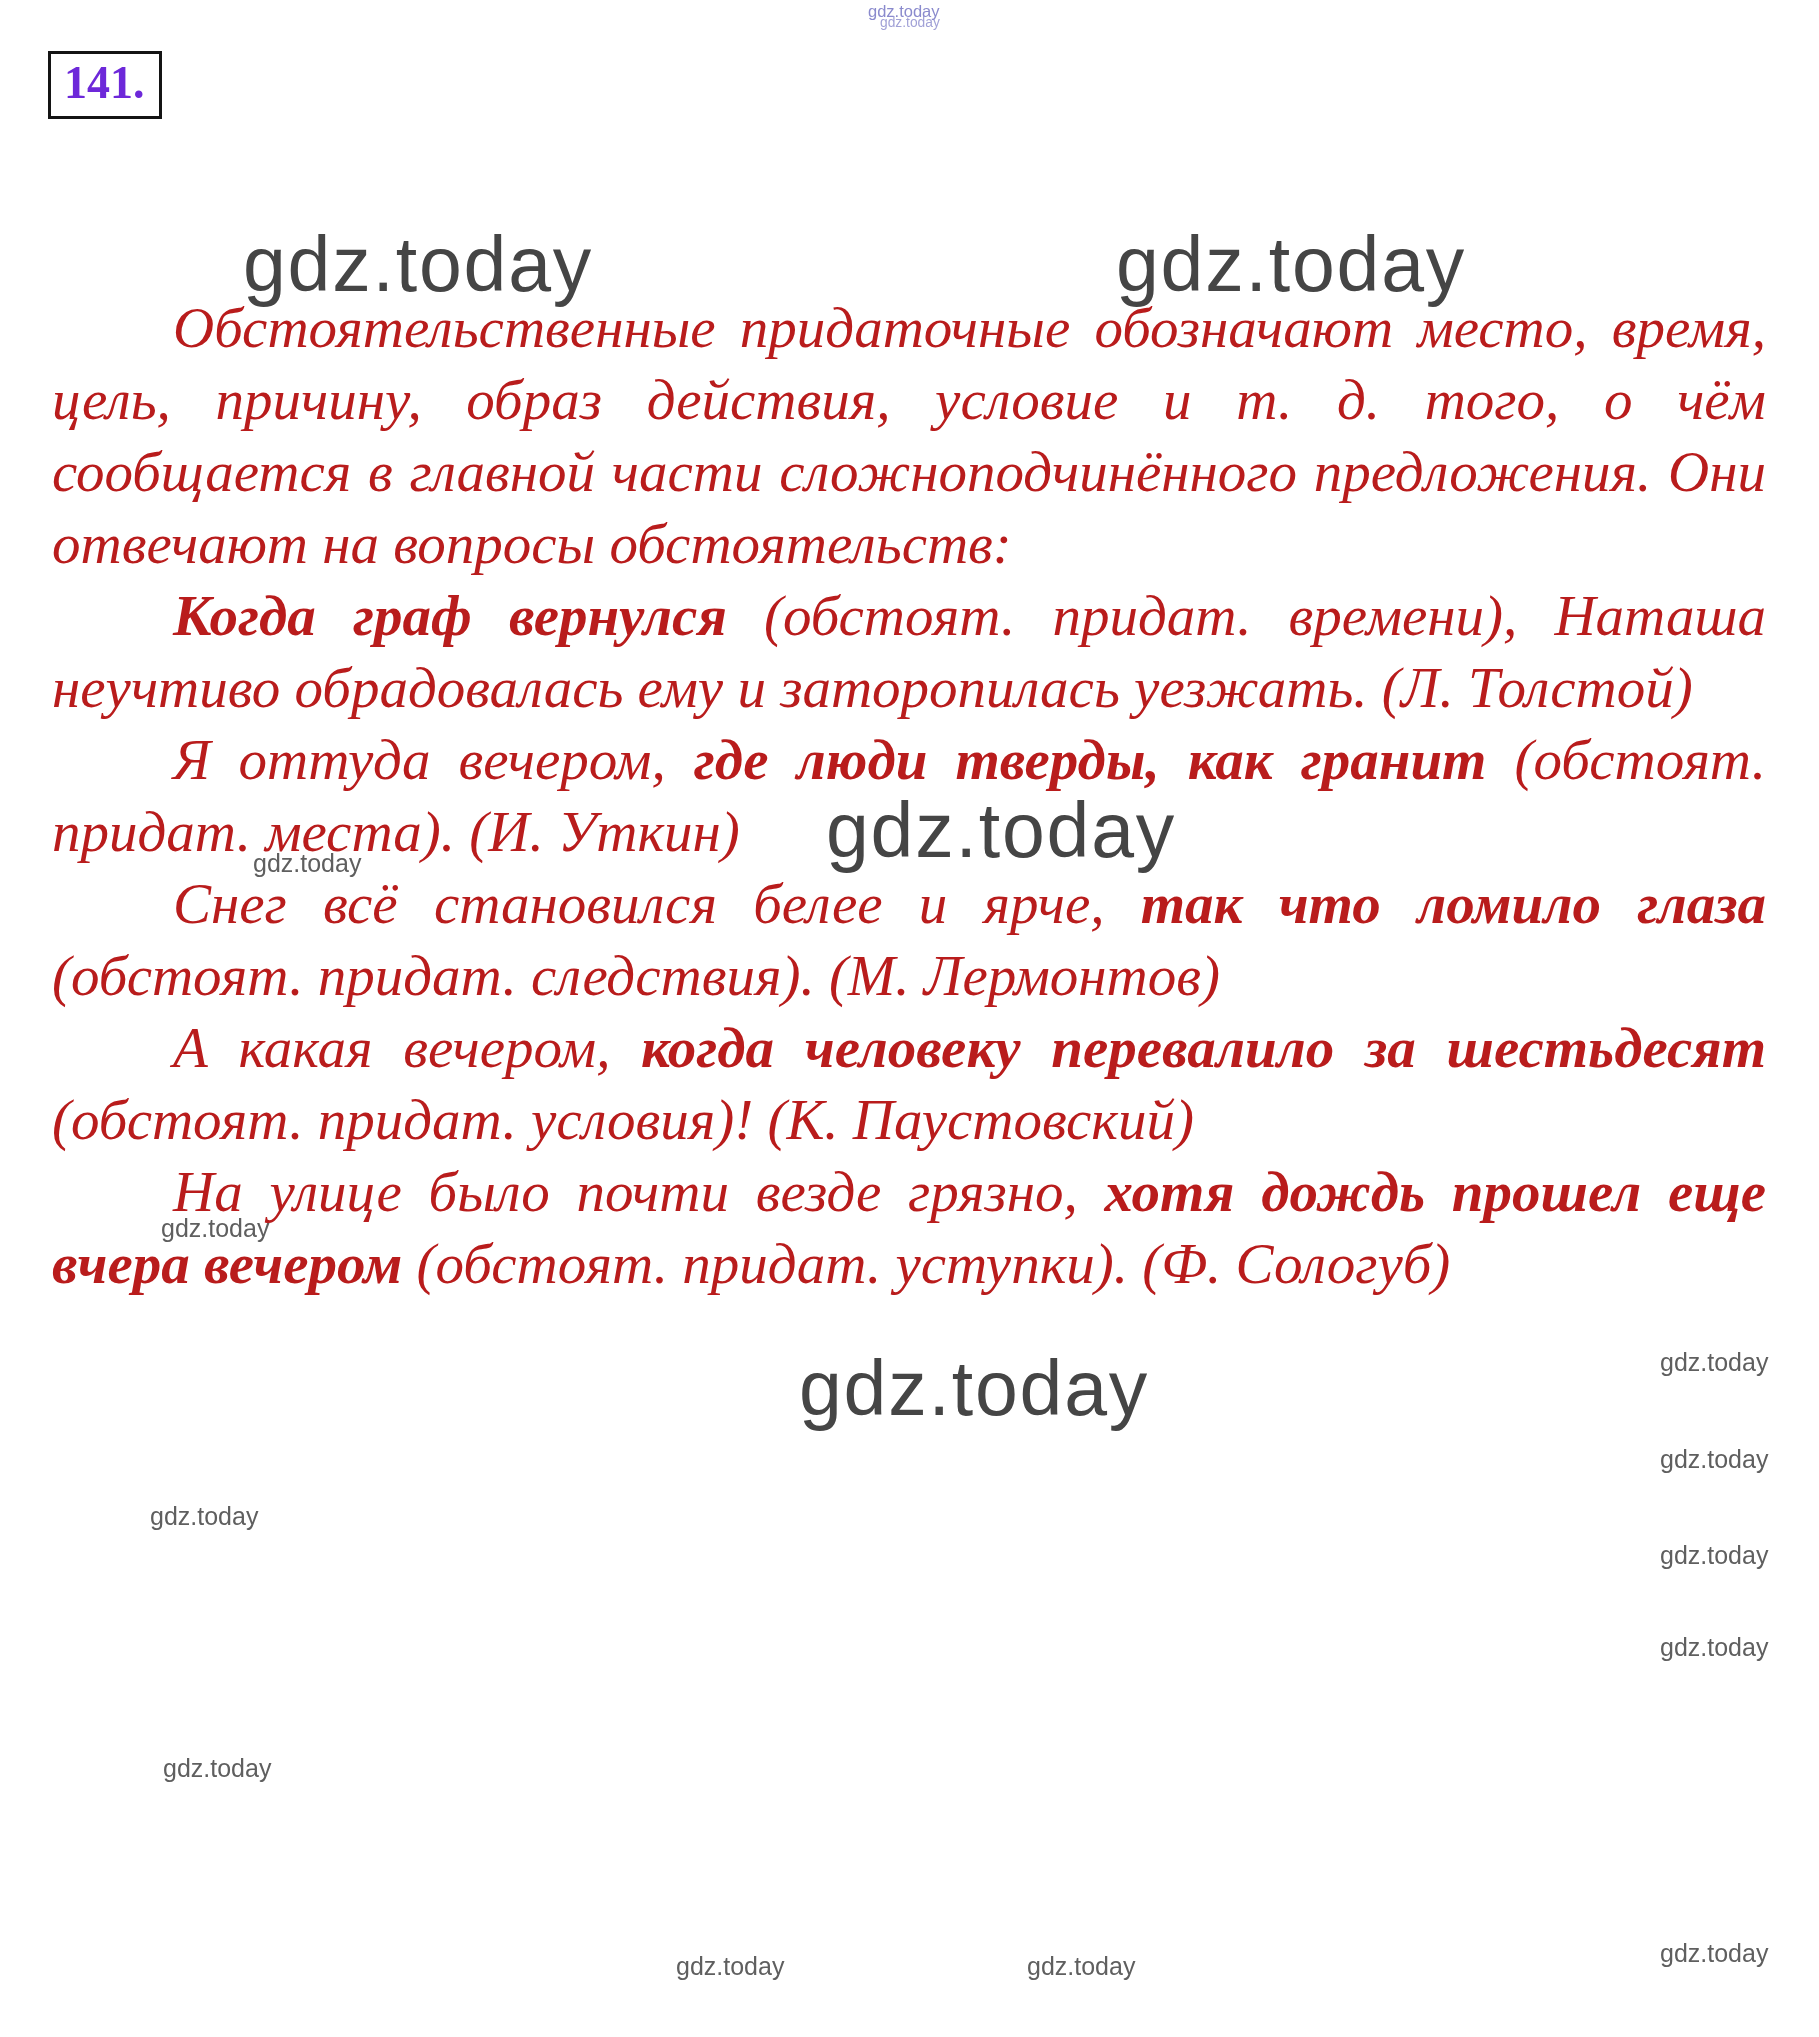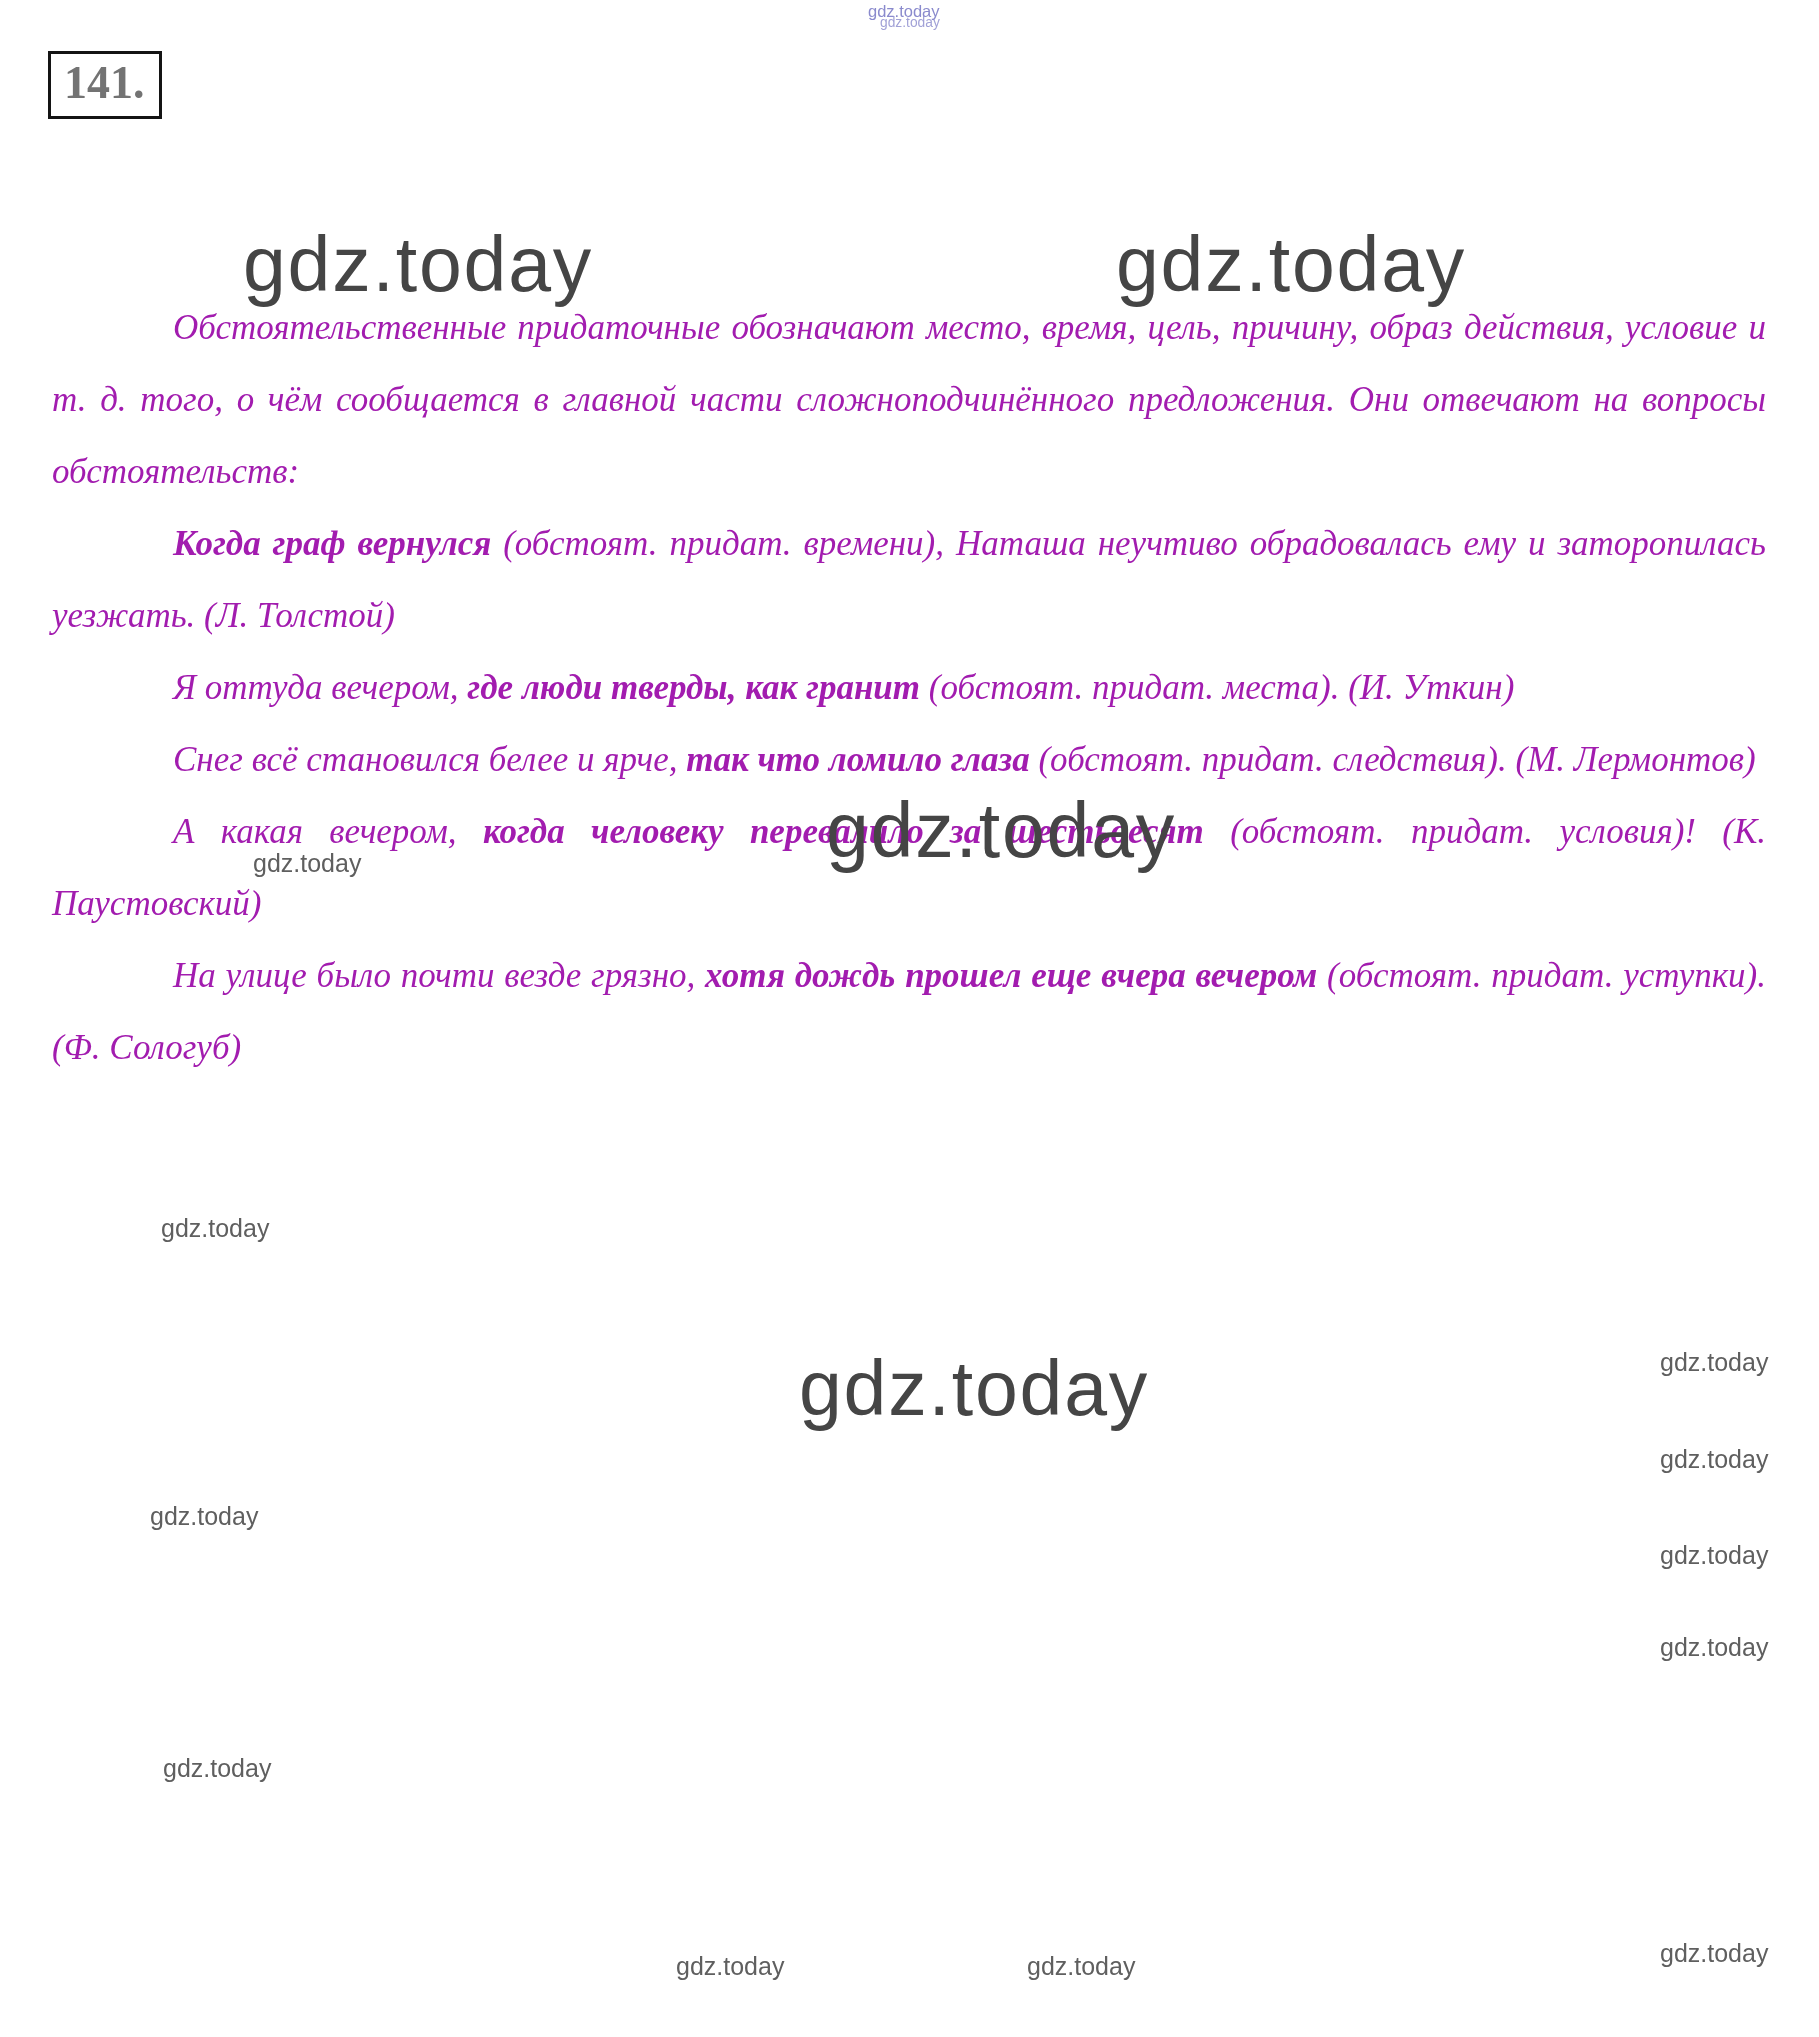--- a/index.html
+++ b/index.html
@@ -13,34 +13,34 @@
   }
   .exercise-box {
     position: absolute;
     left: 48px;
     top: 51px;
     border: 3.7px solid #141414;
     padding: 1.8px 14.7px 7.3px 13px;
     font-size: 46px;
     font-weight: bold;
     font-style: normal;
-    color: #737373;
+    color: #6d28d9;
     background: #fff;
     z-index: 3;
   }
   .content {
     position: absolute;
     left: 52px;
     right: 53px;
     top: 292px;
     z-index: 2;
     font-style: italic;
-    font-size: 35px;
+    font-size: 57px;
     line-height: 72px;
-    color: #a21caf;
+    color: #b91c1c;
     text-align: justify;
   }
   .para { margin: 0; text-indent: 121px; }
   .run { font-style: italic; }
   .run.bold { font-weight: bold; }
 
   .wm {
     position: absolute;
     font-family: "Liberation Sans", sans-serif;
     white-space: nowrap;

